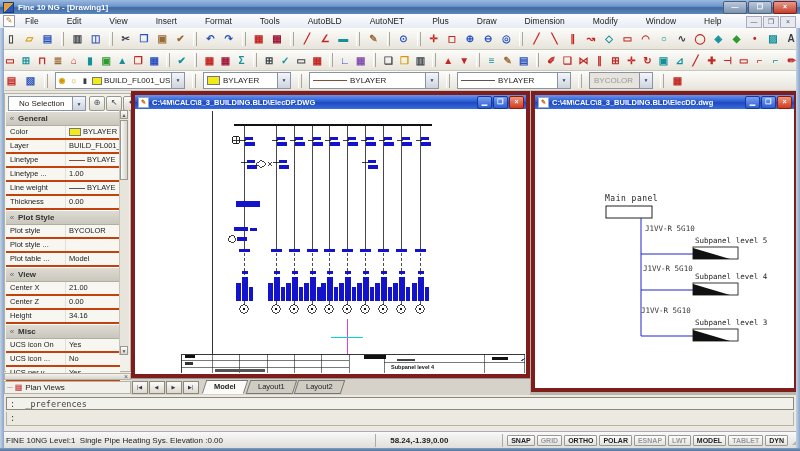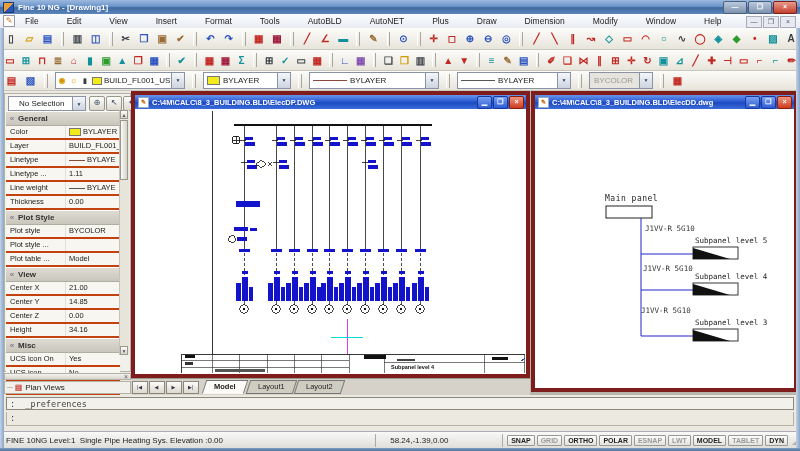--- a/index.html
+++ b/index.html
@@ -60,21 +60,21 @@
   .navbtn{width:14px;height:11px;margin:0 0.5px;font-size:5px;line-height:10px;text-align:center;background:linear-gradient(#fbfbf9,#ddd9cf);border:1px solid #8a877d;color:#334;}
   .tab{margin:0 1px;padding:0 9px;height:12px;line-height:12px;transform:skewX(-18deg);border:1px solid #777;border-top:1px solid #777;background:#cfccc2;}
   .tab>span{display:inline-block;transform:skewX(18deg);}
   .tab.active{background:#fbfaf6;font-weight:bold;border-bottom-color:#fbfaf6;}
   
   .cmdarea{left:4px;top:395px;width:792px;height:36px;background:#ece9e0;}
   .cmdbox{position:absolute;left:2px;top:2px;right:2px;height:13px;background:#f2f1ec;border:1px solid #8a877d;font-family:"DejaVu Sans Mono",monospace;font-size:8.5px;color:#444;line-height:12px;white-space:pre;padding-left:3px;box-sizing:border-box;}
   .cmdline{position:absolute;left:2px;top:17px;right:2px;height:14px;border:1px solid #b5b2a8;border-top:none;font-family:"DejaVu Sans Mono",monospace;font-size:8.5px;color:#444;line-height:13px;white-space:pre;padding-left:3px;box-sizing:border-box;}
   .statusbar{left:0;top:431px;width:800px;height:17px;background:linear-gradient(#f9f9f8,#dddcd8);border-top:1px solid #aab;display:flex;align-items:center;font-size:8px;color:#222;}
   .stmsg{flex:1;padding-left:6px;white-space:pre;overflow:hidden;}
-  .stcoords{width:112px;border-left:1px solid #aaa;border-right:1px solid #aaa;padding-left:14px;height:13px;line-height:13px;background:linear-gradient(#f4f4f3,#e2e1dd);}
+  .stcoords{width:112px;border-left:1px solid #aaa;border-right:1px solid #aaa;padding-left:14px;height:13px;line-height:13px;background:linear-gradient(#f4f4f3,#e2e1dd);font-weight:bold;}
   .toggles{display:flex;gap:2px;padding:0 4px;}
   .toggle{padding:1px 3px;font-size:7px;font-weight:bold;color:#9a9a9a;background:linear-gradient(#fdfdfd,#e3e2de);border:1px solid #9a9a94;border-radius:1px;}
   .toggle.on{color:#222;}
   .grip-br{width:8px;height:12px;color:#b5b2a8;font-size:9px;line-height:12px;}
   
   .edge{top:28px;height:420px;width:4px;background:linear-gradient(90deg,#c3d2e6,#8aa6c8);}
   .bottomstrip{left:0;top:448px;width:800px;height:3px;background:linear-gradient(#7d9cc3,#54759c);}
 </style>
 </head>
 <body>
@@ -297,21 +297,21 @@
         <div class="prow">
           <span class="plabel">Linetype</span>
           <span class="pval">
             <span class="pre-line-brown"></span>
             <span>BYLAYE</span>
           </span>
         </div>
         <div class="prow">
           <span class="plabel">Linetype ...</span>
           <span class="pval">
-            <span>1.11</span>
+            <span>1.00</span>
           </span>
         </div>
         <div class="prow">
           <span class="plabel">Line weight</span>
           <span class="pval">
             <span class="pre-line-dark"></span>
             <span>BYLAYE</span>
           </span>
         </div>
         <div class="prow">
@@ -343,26 +343,20 @@
           </span>
         </div>
         <div class="sec">
           <span class="chev">«</span>
           <span>View</span>
         </div>
         <div class="prow">
           <span class="plabel">Center X</span>
           <span class="pval">
             <span>21.00</span>
-          </span>
-        </div>
-        <div class="prow">
-          <span class="plabel">Center Y</span>
-          <span class="pval">
-            <span>14.85</span>
           </span>
         </div>
         <div class="prow">
           <span class="plabel">Center Z</span>
           <span class="pval">
             <span>0.00</span>
           </span>
         </div>
         <div class="prow">
           <span class="plabel">Height</span>

